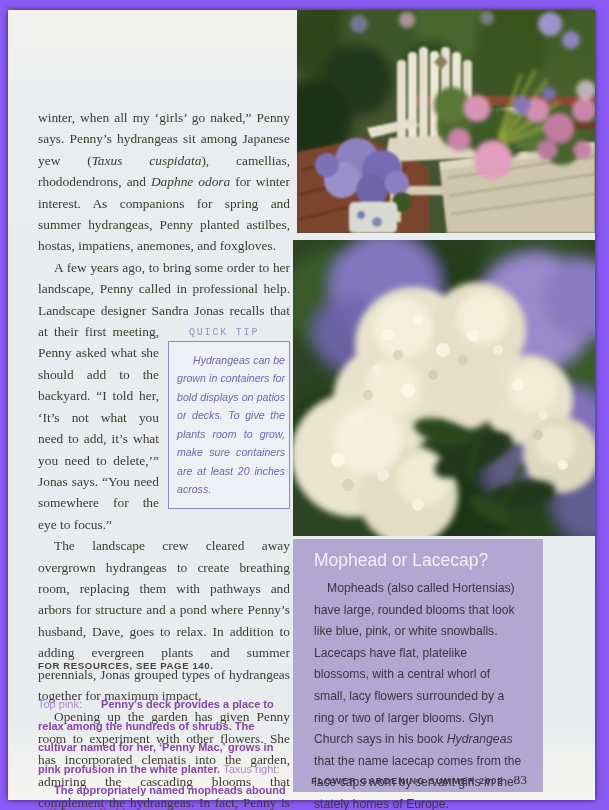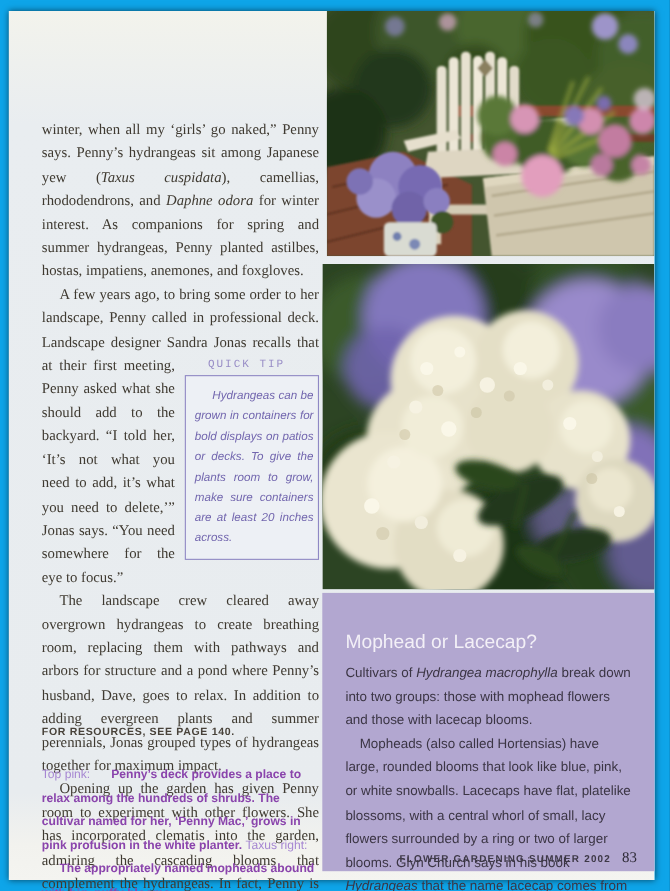--- a/index.html
+++ b/index.html
@@ -1,16 +1,16 @@
 <!DOCTYPE html>
 <html><head>
 <meta charset="utf-8">
 <style>
   html,body{margin:0;padding:0;background:#101010;}
-  .canvas{position:relative;width:609px;height:810px;background:#0ea5e9;overflow:hidden;
+  .canvas{position:relative;width:609px;height:810px;background:#8b5cf6;overflow:hidden;
           font-family:"Liberation Sans",sans-serif;}
   .page{position:absolute;left:8px;top:10px;width:587px;height:790px;
         background:linear-gradient(180deg,#f3f3ec 0%,#eef0ee 6%,#e9edf0 13%,#e8ecef 90%,#f2f2ee 96%,#f4f4f0 100%);
         box-shadow:0 0 6px rgba(0,0,0,.6);}
   
   .col{position:absolute;left:30px;top:97px;width:252px;
        font-family:"Liberation Serif","DejaVu Serif",serif;
        font-size:13.4px;line-height:21.4px;color:#3f3a31;text-align:justify;}
   .col p{margin:0;}
   .col p.ind{text-indent:16px;}
@@ -26,40 +26,40 @@
   .resources{position:absolute;left:30px;top:650px;width:260px;
              font-size:9.6px;letter-spacing:.6px;color:#48423a;font-weight:bold;}
   .caption{position:absolute;left:30px;top:684px;width:252px;
            font-size:11px;line-height:21.6px;color:#8a44ac;font-weight:bold;text-align:left;}
   .caption .label{color:#a687d2;font-weight:normal;}
   .caption .strong{color:#8a44ac;margin-left:16px;}
   
   .photo1{position:absolute;left:289px;top:0;width:298px;height:223px;overflow:hidden;}
   .photo2{position:absolute;left:285px;top:230px;width:302px;height:296px;overflow:hidden;}
   .photo1 svg,.photo2 svg{display:block;width:100%;height:100%;}
-  .infobox{position:absolute;left:285px;top:529px;width:302px;height:253px;background:#b2a7d0;
-           box-sizing:border-box;padding:34px 20px 0 21px;}
+  .infobox{position:absolute;left:285px;top:529px;width:250px;height:253px;background:#b2a7d0;
+           box-sizing:border-box;padding:11px 20px 0 21px;}
   .infobox h2{margin:0 0 7px 0;font-size:17.5px;font-weight:normal;color:#f3f0f7;
               font-family:"Liberation Sans",sans-serif;}
   .infobox p{margin:0;font-size:12.2px;line-height:21.6px;color:#3b3544;}
   .infobox p.ind{text-indent:13px;}
   .footer{position:absolute;right:16px;bottom:4px;display:flex;align-items:baseline;gap:10px;}
   .footer .journal{font-size:9px;letter-spacing:1.1px;color:#3e3947;font-weight:bold;}
   .footer .pagenum{font-size:13.5px;color:#2f2b38;font-family:"Liberation Serif",serif;margin-top:24px;}
   em{font-style:italic;}
 </style>
 </head>
 <body>
 
 <div class="canvas">
   <div class="page">
 
     <div class="col">
       <p><span>winter, when all my ‘girls’ go naked,” Penny says. Penny’s hydrangeas sit among Japanese yew (</span><em>Taxus cuspidata</em><span>), camellias, rhododendrons, and </span><em>Daphne odora</em><span> for winter interest. As companions for spring and summer hydrangeas, Penny planted astilbes, hostas, impatiens, anemones, and foxgloves.</span></p>
-      <p class="ind"><span>A few years ago, to bring some order to her landscape, Penny called in professional deck. Landscape designer Sandra Jonas recalls that at </span><span class="tipwrap">
+      <p class="ind"><span>A few years ago, to bring some order to her landscape, Penny called in professional help. Landscape designer Sandra Jonas recalls that at </span><span class="tipwrap">
             <span class="tip-title">QUICK TIP</span>
             <span class="tip-box">
               <span class="tip-text">Hydrangeas can be grown in containers for bold displays on patios or decks. To give the plants room to grow, make sure containers are at least 20 inches across.</span>
             </span>
           </span><span>their first meeting, Penny asked what she should add to the backyard. “I told her, ‘It’s not what you need to add, it’s what you need to delete,’” Jonas says. “You need somewhere for the eye to focus.”</span></p>
       <p class="ind">The landscape crew cleared away overgrown hydrangeas to create breathing room, replacing them with pathways and arbors for structure and a pond where Penny’s husband, Dave, goes to relax. In addition to adding evergreen plants and summer perennials, Jonas grouped types of hydrangeas together for maximum impact.</p>
       <p class="ind">Opening up the garden has given Penny room to experiment with other flowers. She has incorporated clematis into the garden, admiring the cascading blooms that complement the hydrangeas. In fact, Penny is getting ready to start Atlanta’s first clematis society.</p>
 
     </div>
 
@@ -239,21 +239,20 @@
           <ellipse cx="150" cy="192" rx="30" ry="12" fill="#2c471f" transform="rotate(15 150 192)"></ellipse>
           <ellipse cx="228" cy="255" rx="35" ry="14" fill="#22391a" transform="rotate(-10 228 255)"></ellipse>
           <ellipse cx="198" cy="270" rx="24" ry="10" fill="#2c471f" transform="rotate(28 198 270)"></ellipse>
           <path d="M175,240 L185,200 M210,265 L230,225" stroke="#2c461f" stroke-width="4" fill="none"></path>
         </g>
       </svg>
     </div>
 
     <div class="infobox">
       <h2>Mophead or Lacecap?</h2>
-      <p><span>Cultivars of </span><em>Hydrangea macrophylla</em><span> break down into two groups: those with mophead flowers and those with lacecap blooms.</span></p>
       <p class="ind"><span>Mopheads (also called Hortensias) have large, rounded blooms that look like blue, pink, or white snowballs. Lacecaps have flat, platelike blossoms, with a central whorl of small, lacy flowers surrounded by a ring or two of larger blooms. Glyn Church says in his book </span><em>Hydrangeas</em><span> that the name lacecap comes from the lace caps worn by servant girls in the stately homes of Europe.</span></p>
       <div class="footer">
         <span class="journal">FLOWER GARDENING SUMMER 2002</span>
         <span class="pagenum">83</span>
       </div>
     </div>
 
   </div>
 </div>
 

